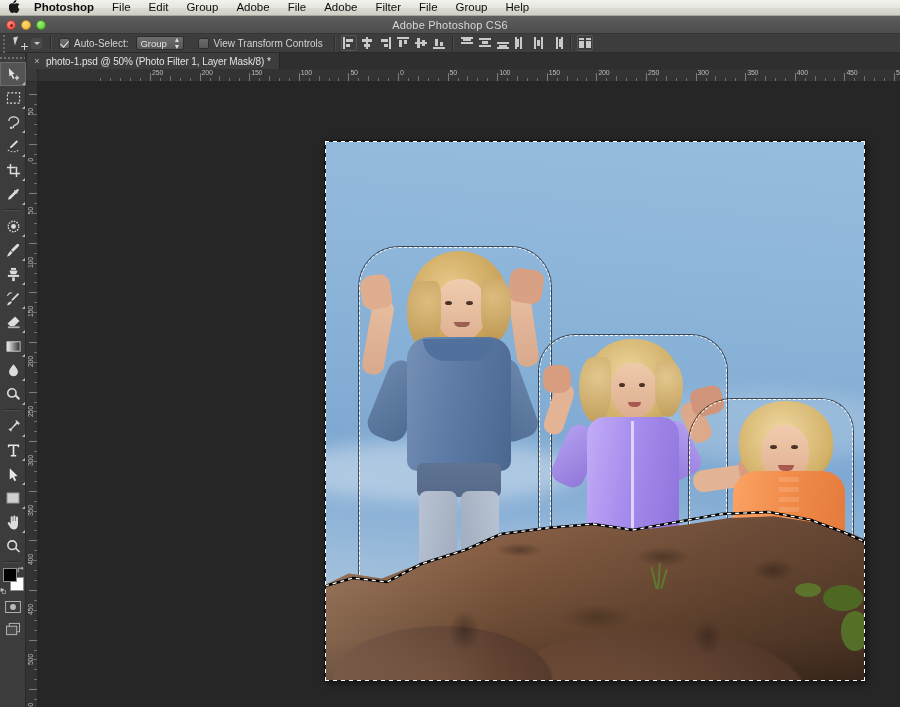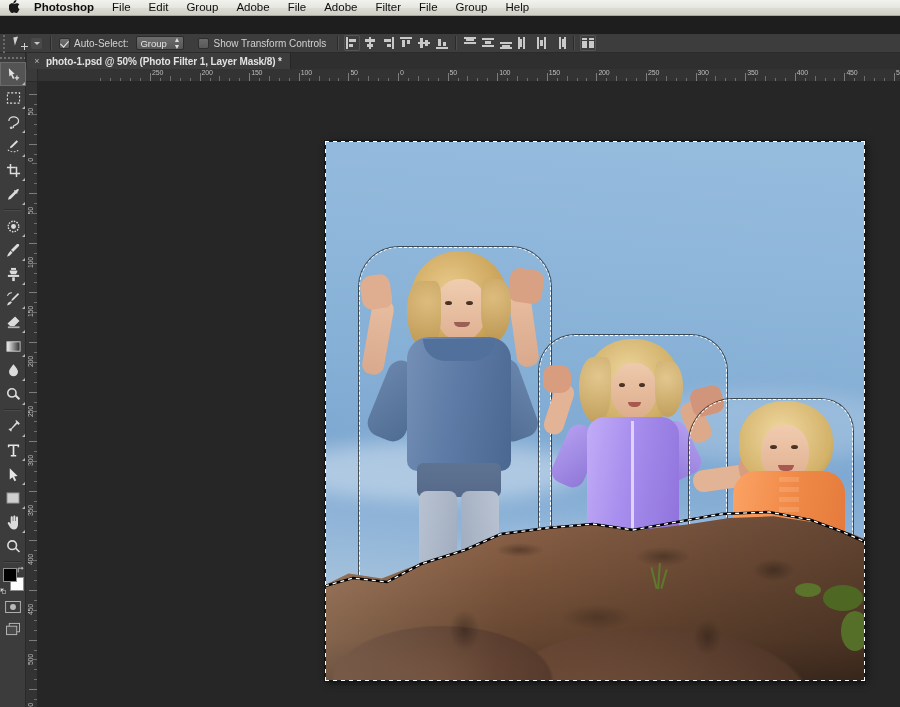--- a/index.html
+++ b/index.html
@@ -182,21 +182,21 @@
     border-right: 1px solid #262626;
     display: flex; align-items: center; gap: 5px;
     padding: 0 8px 0 6px;
     box-sizing: border-box;
   }
   .tab-close {
     font-size: 9px; color: #b5b5b5; line-height: 9px;
     width: 8px; text-align: center;
   }
   .tab-title {
-    font-size: 10px; color: #e2e2e2; font-weight: bold;
+    font-size: 10px; color: #e2e2e2; font-weight: normal;
     white-space: nowrap; letter-spacing: -0.1px;
   }
 
   
   .toolbox {
     position: absolute; left: 0; top: 53px;
     width: 26px; height: 654px;
     background: #3c3c3c;
     border-right: 1px solid #2a2a2a;
     box-sizing: border-box;
@@ -369,20 +369,28 @@
     <div class="mi">Group</div>
     <div class="mi">Adobe</div>
     <div class="mi">File</div>
     <div class="mi">Adobe</div>
     <div class="mi">Filter</div>
     <div class="mi">File</div>
     <div class="mi">Group</div>
     <div class="mi">Help</div>
   </div>
 
+  <div class="titlebar">
+    <div class="traffic">
+      <div class="dot red"></div>
+      <div class="dot yellow"></div>
+      <div class="dot green"></div>
+    </div>
+    <div class="wintitle">Adobe Photoshop CS6</div>
+  </div>
 
   <div class="optionsbar">
     <div class="grip"></div>
 
     <div class="tool-preview">
       <span class="tp-icon">
         <span class="tp-arrow"></span>
           <span class="tp-cross"></span>
       </span>
       <span class="tp-caret"></span>
@@ -394,21 +402,21 @@
       <span class="cbox checked"></span>
       <span class="ob-label">Auto-Select:</span>
       <span class="ob-select">
         <span>Group</span>
         <span class="updown">▲<br>▼</span>
       </span>
     </div>
 
     <div class="ob-check" style="margin-left:8px">
       <span class="cbox off"></span>
-      <span class="ob-label">Show Transform Controls</span>
+      <span class="ob-label">View Transform Controls</span>
     </div>
 
     <div class="ob-sep" style="margin-left:8px"></div>
 
     <div class="ob-group">
       <span class="ob-btn framed">
         <span class="align-ico">
             <i style="left:0;top:0;width:2px;height:12px"></i>
             <i style="left:3px;top:2px;width:7px;height:3px"></i>
             <i style="left:3px;top:7px;width:4px;height:3px"></i>

